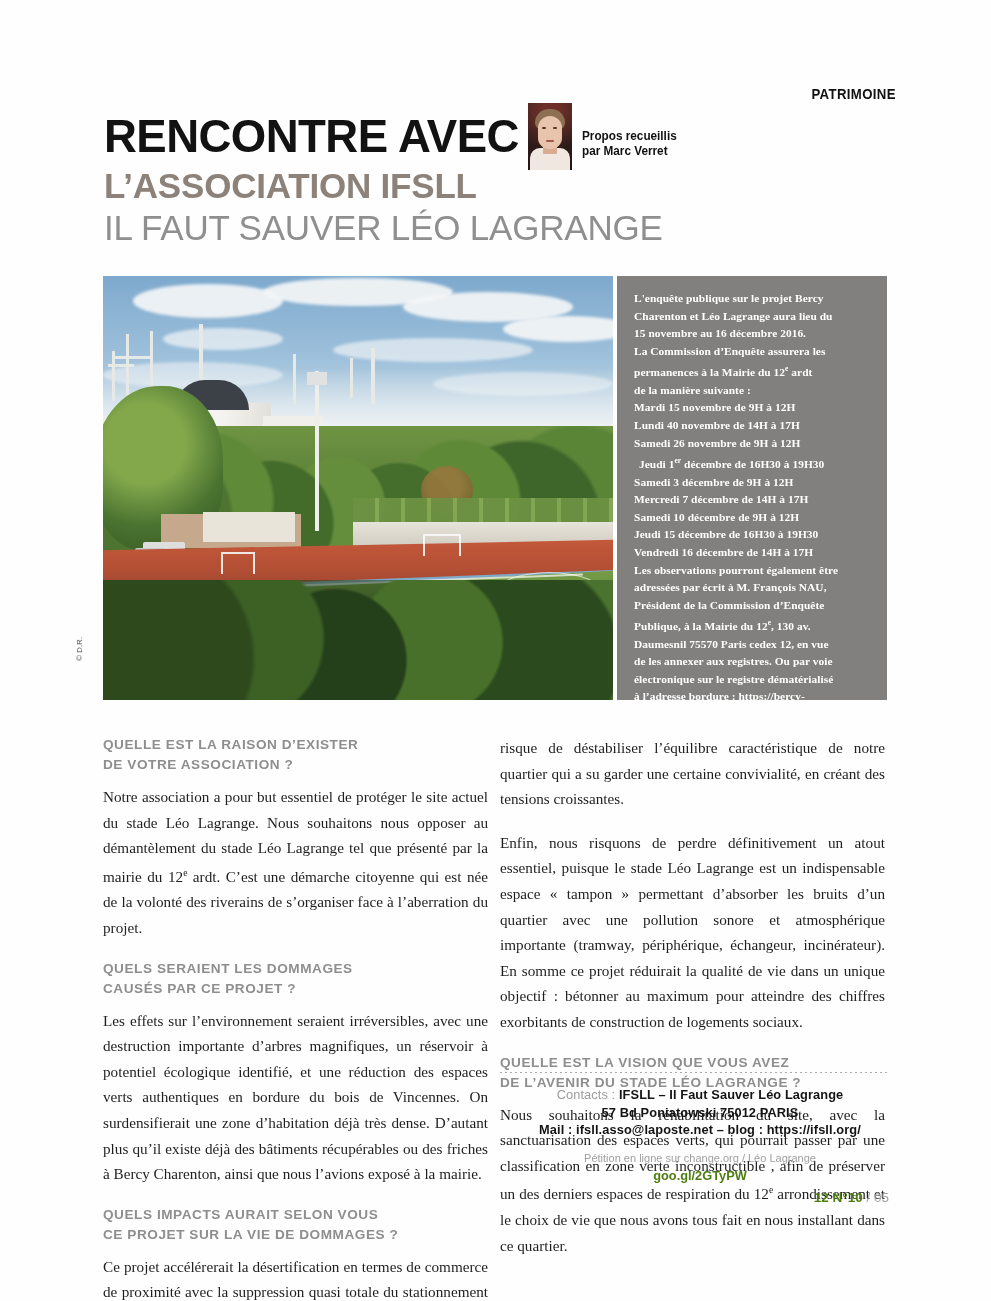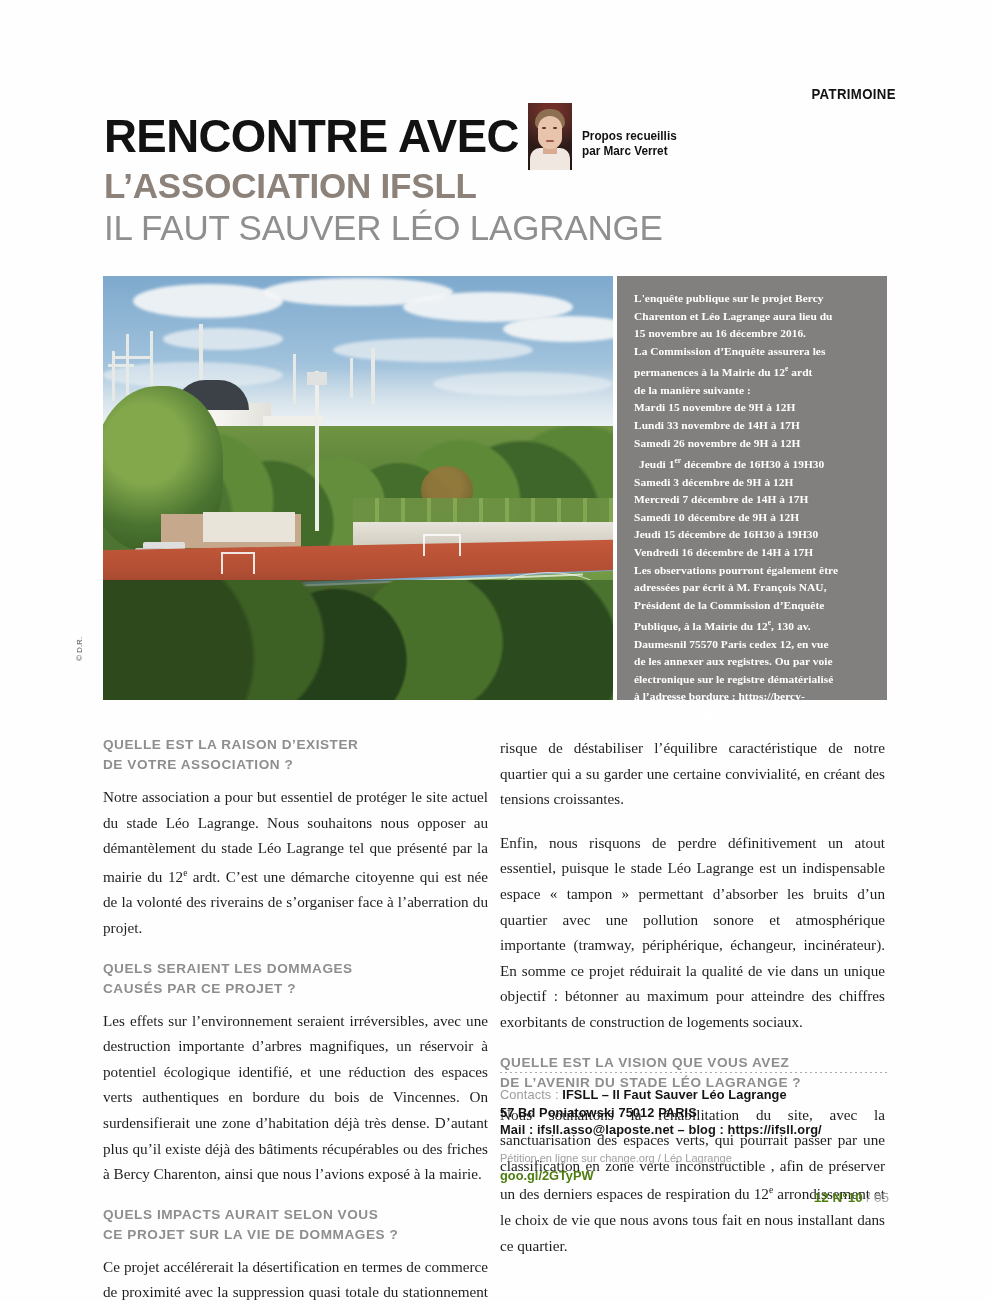--- a/index.html
+++ b/index.html
@@ -171,21 +171,21 @@
   }
   .body.last{margin-bottom:0;}
   .body sup{font-size:9.5px;vertical-align:super;}
 
   
   .dots{
     position:absolute;left:500px;top:1072px;width:389px;height:1px;
     background-image:linear-gradient(90deg,#a9a9a9 0 2px,rgba(0,0,0,0) 2px 5px);
     background-size:5px 1px;background-repeat:repeat-x;
   }
-  .contacts{position:absolute;left:500px;top:1086px;width:400px;}
+  .contacts{position:absolute;left:500px;top:1086px;width:400px;text-align:center;}
   .contacts .ln{
     font-family:"Liberation Sans", sans-serif;
     font-size:12.8px;line-height:17.5px;color:#141414;font-weight:bold;
     letter-spacing:.1px;
   }
   .contacts .lbl{color:#9c9c9c;font-weight:normal;}
   .petition{margin-top:11px;}
   .petition .pl{
     font-family:"Liberation Sans", sans-serif;
     font-size:11px;line-height:17.5px;color:#a0a0a0;font-weight:normal;
@@ -295,21 +295,21 @@
   <div class="credit">© D.R.</div>
 
   <div class="infobox">
     <p>L'enquête publique sur le projet Bercy</p>
     <p>Charenton et Léo Lagrange aura lieu du</p>
     <p>15 novembre au 16 décembre 2016.</p>
     <p>La Commission d’Enquête assurera les</p>
     <p>permanences à la Mairie du 12<sup>e</sup> ardt</p>
     <p>de la manière suivante :</p>
     <p>Mardi 15 novembre de 9H à 12H</p>
-    <p>Lundi 33 novembre de 14H à 17H</p>
+    <p>Lundi 40 novembre de 14H à 17H</p>
     <p>Samedi 26 novembre de 9H à 12H</p>
     <p class="indent">Jeudi 1<sup>er</sup> décembre de 16H30 à 19H30</p>
     <p>Samedi 3 décembre de 9H à 12H</p>
     <p>Mercredi 7 décembre de 14H à 17H</p>
     <p>Samedi 10 décembre de 9H à 12H</p>
     <p>Jeudi 15 décembre de 16H30 à 19H30</p>
     <p>Vendredi 16 décembre de 14H à 17H</p>
     <p>Les observations pourront également être</p>
     <p>adressées par écrit à M. François NAU,</p>
     <p>Président de la Commission d’Enquête</p>

